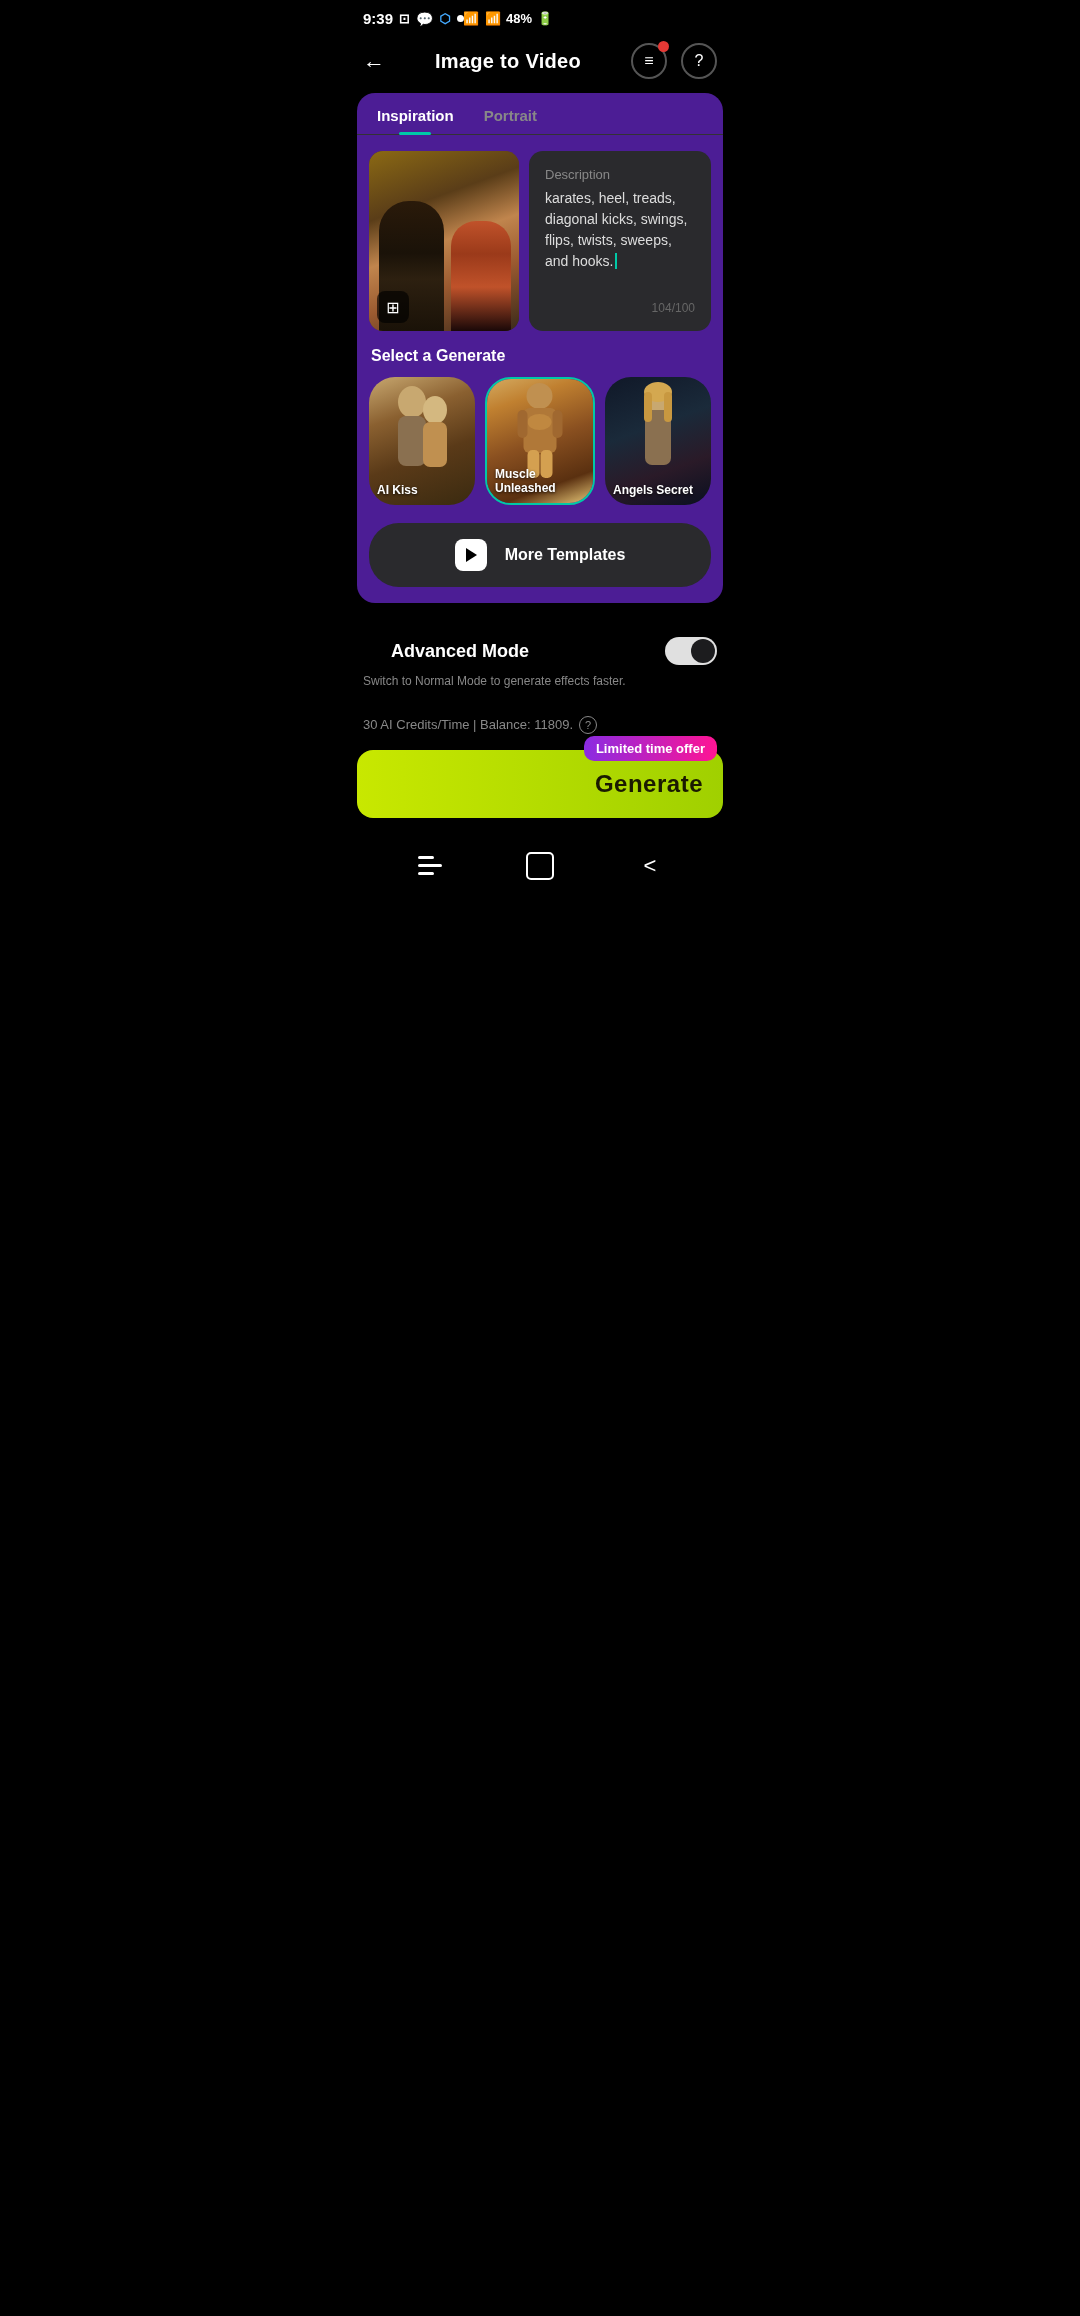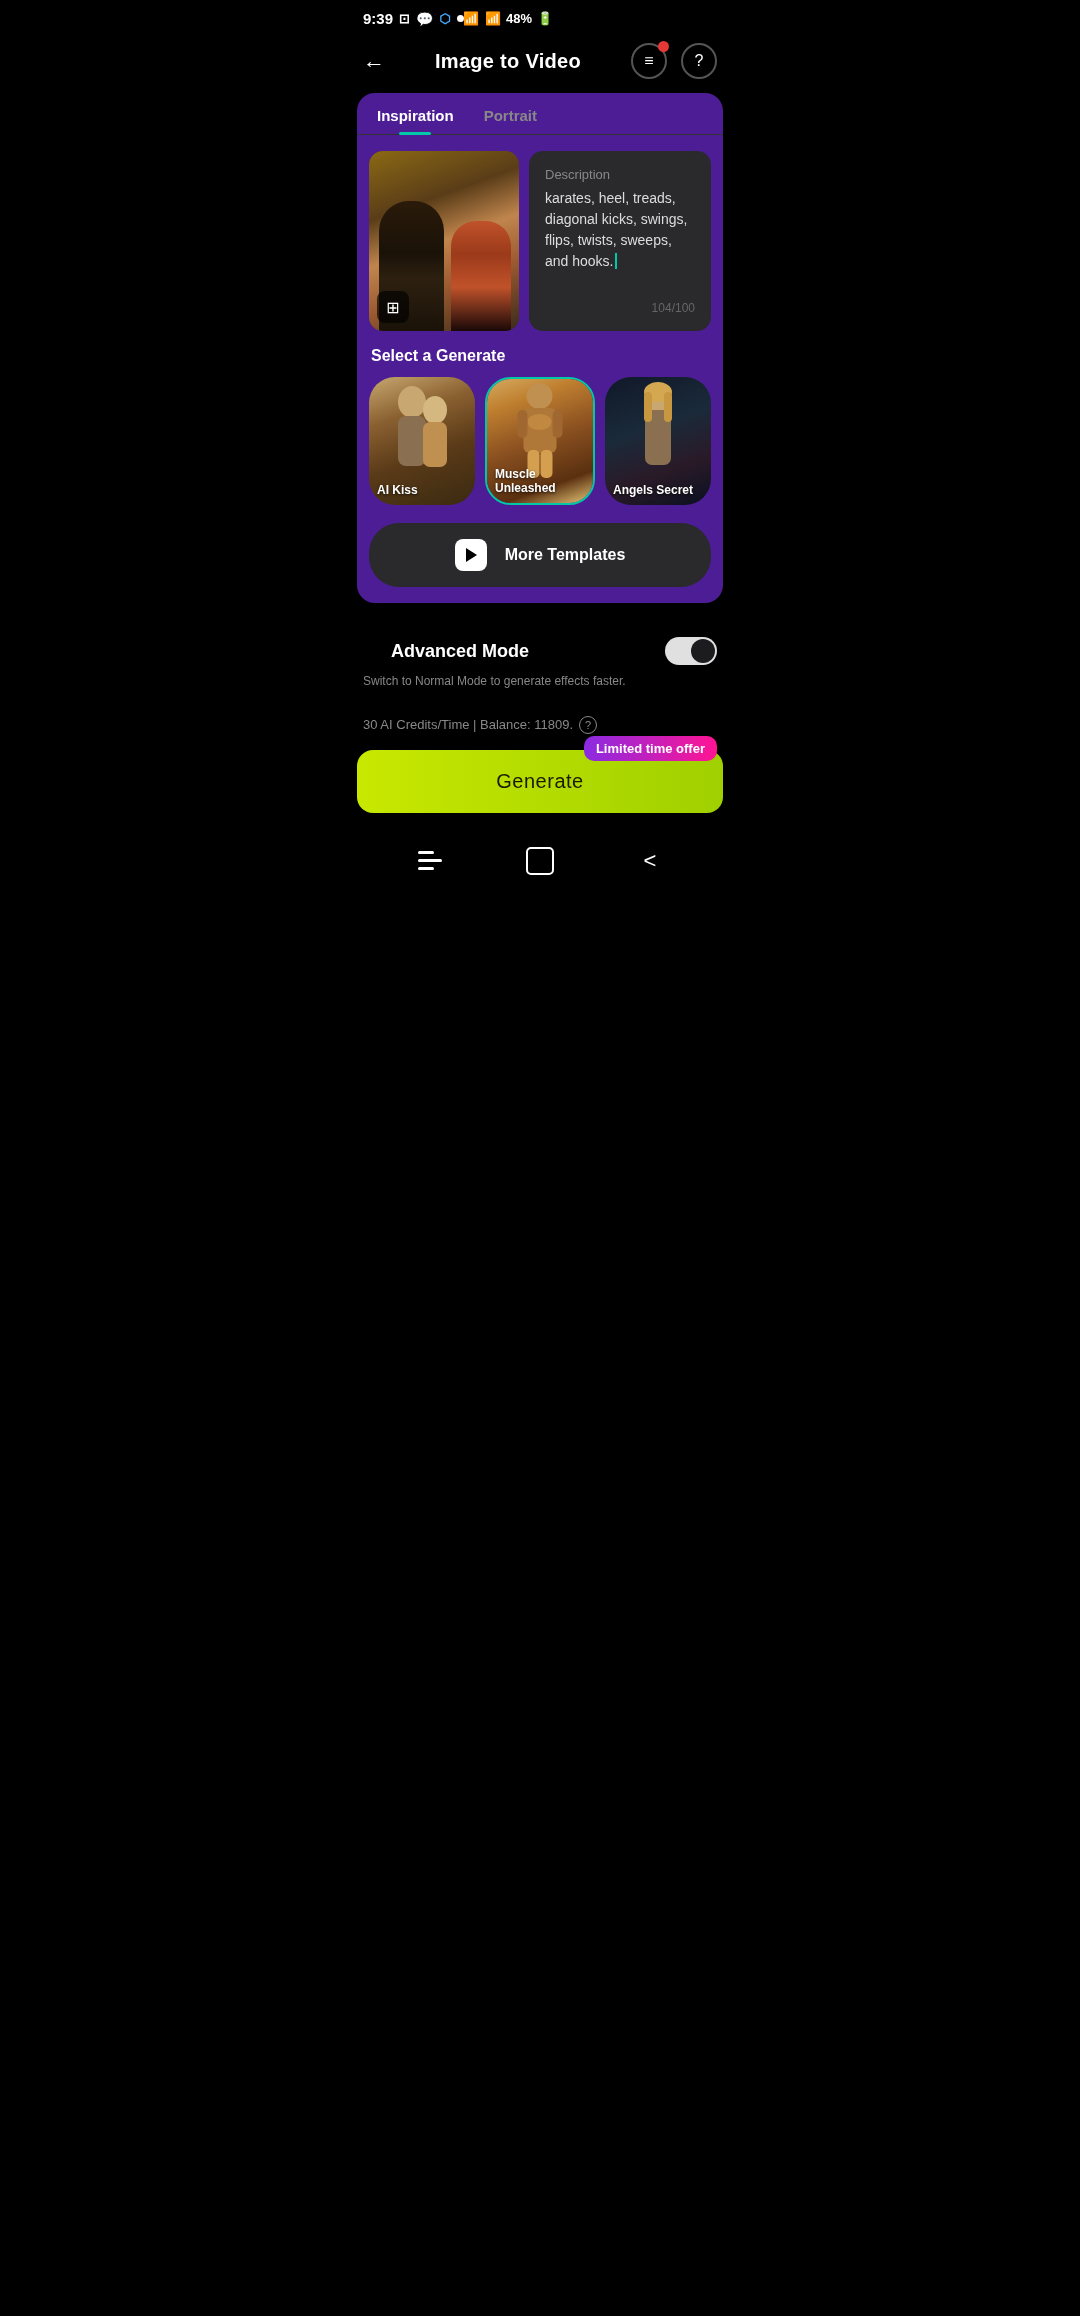--- a/index.html
+++ b/index.html
@@ -327,25 +327,26 @@
       padding: 5px 12px;
       border-radius: 10px;
       z-index: 10;
     }
     .generate-btn {
       width: 100%;
       background: linear-gradient(90deg, #c8e800, #a0d000);
       border: none;
       border-radius: 16px;
       padding: 20px;
-      font-size: 20px;
-      font-weight: 400;
+      font-size: 24px;
+      font-weight: 700;
       color: #1a1a00;
       cursor: pointer;
       letter-spacing: 0.5px;
+      text-align: right;
     }
 
     
     .nav-bar {
       display: flex;
       justify-content: space-around;
       align-items: center;
       padding: 14px 30px 20px;
       background: #000;
     }

